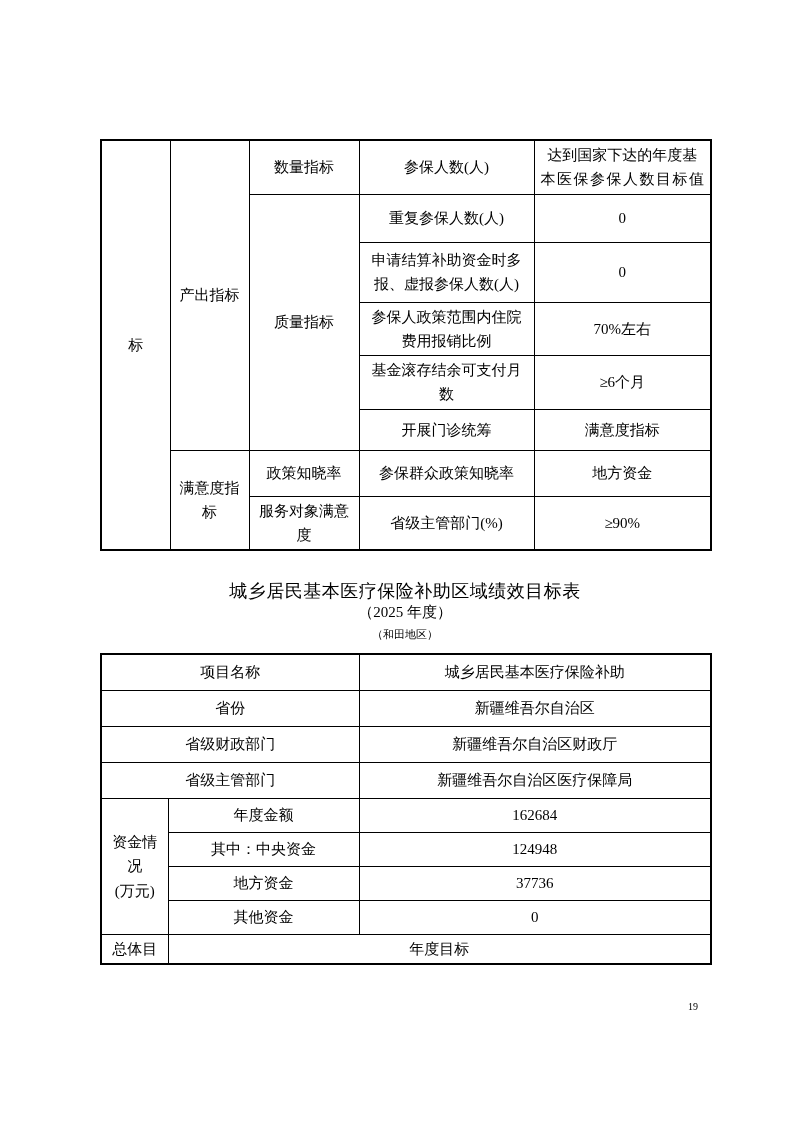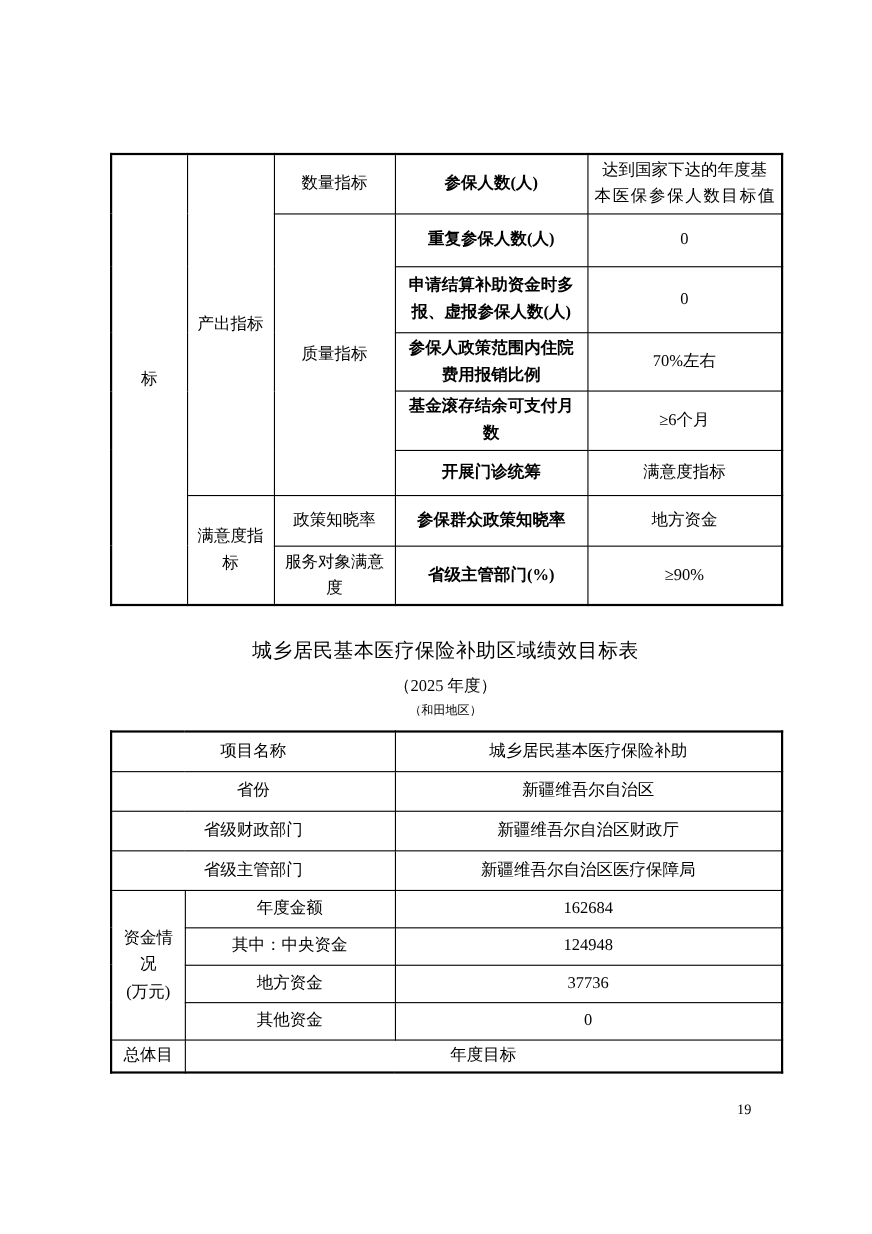--- a/index.html
+++ b/index.html
@@ -25,44 +25,44 @@
   table.tbl td {
     border:1px solid #000;
     font-size:15px;
     line-height:1.62;
     padding:2px 6px;
     text-align:center;
     vertical-align:middle;
     overflow:hidden;
   }
   .c-stub { vertical-align:top; padding-top:7px; }
-  .c-ind  { text-align:left; padding-left:8px; padding-right:6px;font-weight:bold; }
+  .c-ind  { text-align:left; padding-left:8px; padding-right:6px; }
   .c-just { text-align:justify; text-align-last:justify; padding-left:7px; padding-right:7px; }
 
   
   .t1r1{height:53px}.t1r2{height:48px}.t1r3{height:60px}.t1r4{height:52px}
   .t1r5{height:53px}.t1r6{height:41px}.t1r7{height:46px}.t1r8{height:53px}
 
   
   .t2ra{height:36px}.t2rb{height:34px}.t2rc{height:28px}
 
   .title-block { text-align:center; }
   .doc-title {
     margin:28px 0 0 0;
     font-size:18px;
     font-weight:normal;
     letter-spacing:0.5px;
   }
-  .doc-sub { font-size:15px; margin-top:11px; }
+  .doc-sub { font-size:15px; }
   .doc-sub2 { font-size:11px; margin-top:5px; margin-bottom:11px; }
 
   .page-number {
     position:absolute;
-    top:1001px; right:110px;
-    font-size:13px;
+    top:1001px; right:95px;
+    font-size:10px;
   }
 </style>
 </head>
 <body>
 
 <div class="page">
   <div class="content">
 
     <table class="tbl">
       <colgroup>

